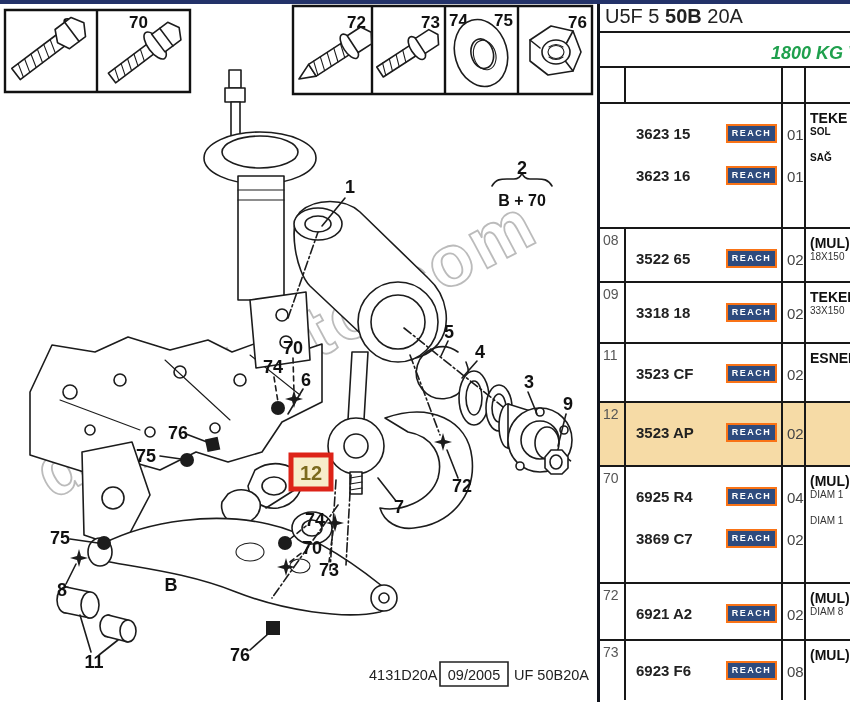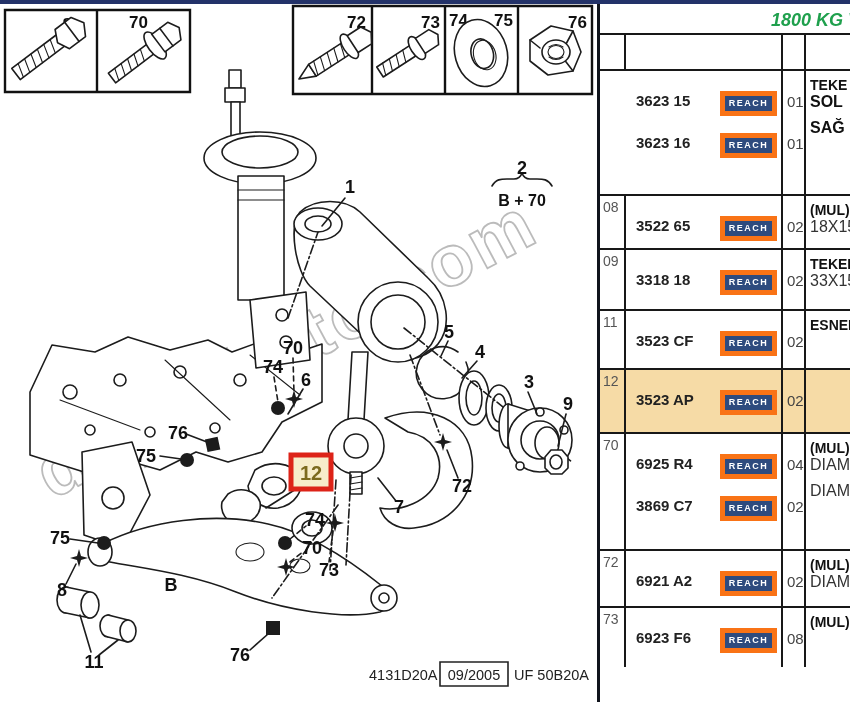--- a/index.html
+++ b/index.html
@@ -36,26 +36,26 @@
   .r07{height:125px;} .r08{height:54px;} .r09{height:61px;} .r11{height:59px;}
   .r12{height:64px;background:#f6dba6;} .r70{height:117px;} .r72{height:57px;} .r73{height:59px;border-bottom:none;}
   .c-ref{position:absolute;left:0;top:0;width:26px;height:100%;border-right:2px solid #181818;
          font-size:14px;color:#555;padding:3px 0 0 3px;box-sizing:border-box;}
   .c-part{position:absolute;left:28px;top:0;width:155px;height:100%;border-right:2px solid #181818;box-sizing:border-box;}
   .c-qty{position:absolute;left:185px;top:0;width:21px;height:100%;border-right:2px solid #181818;
          font-size:15px;color:#444;box-sizing:border-box;}
   .c-desc{position:absolute;left:208px;top:0;right:0;height:100%;overflow:hidden;white-space:nowrap;}
   .entry{position:absolute;left:8px;right:4px;height:18px;font-weight:bold;font-size:15px;color:#222;white-space:nowrap;}
   .e1{top:21px;} .e2{top:63px;}
-  .reach{position:absolute;right:0;top:-1px;width:47px;height:15px;background:#2e4b7e;border:5px solid #f97316;
+  .reach{position:absolute;right:0;top:-1px;width:47px;height:15px;background:#2e4b7e;border:2px solid #f97316;
          color:#fff;font-size:9px;font-weight:bold;letter-spacing:1.5px;text-align:center;line-height:15px;cursor:pointer;}
   .qv{position:absolute;left:2px;font-size:15px;}
   .q1{top:22px;} .q2{top:64px;}
   .d-title{position:absolute;top:6px;left:2px;font-weight:bold;font-size:14px;color:#111;white-space:nowrap;}
-  .dv{position:absolute;left:2px;font-size:16px;color:#333;white-space:nowrap;}
+  .dv{position:absolute;left:2px;font-size:10px;color:#333;white-space:nowrap;}
   .d1{top:22px;} .d2{top:48px;}
   .d-bold{font-weight:bold;color:#111;}
   .caret{display:inline-block;border-left:1.5px solid #000;height:15px;margin-left:1px;vertical-align:text-bottom;}
 </style>
 </head>
 <body>
 
 <div class="topbar"></div>
 
 <div class="diagram">
@@ -294,20 +294,25 @@
     <text class="cap" x="369" y="680">4131D20A</text>
     <rect x="440" y="662" width="68" height="24" fill="none" stroke="#222" stroke-width="1.6"></rect>
     <text class="cap" x="474" y="680" text-anchor="middle">09/2005</text>
     <text class="cap" x="514" y="680">UF 50B20A</text>
   </g>
 </svg>
 </div>
 
 <div class="panel">
 
+  <div class="trow title-row">
+    <span>U5F 5</span>
+    <b>50B</b>
+    <span>20A</span>
+  </div>
 
   <div class="trow subtitle-row">
     <span>1800 KG V</span>
   </div>
 
   <div class="trow hdr">
     <div class="c-ref"></div>
     <div class="c-part"></div>
     <div class="c-qty"></div>
     <div class="c-desc"></div>

